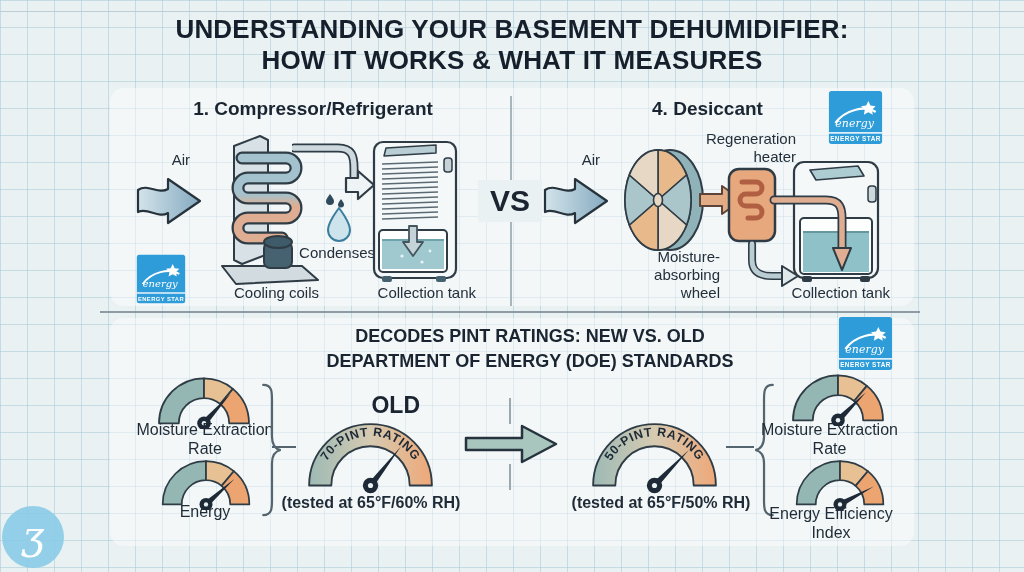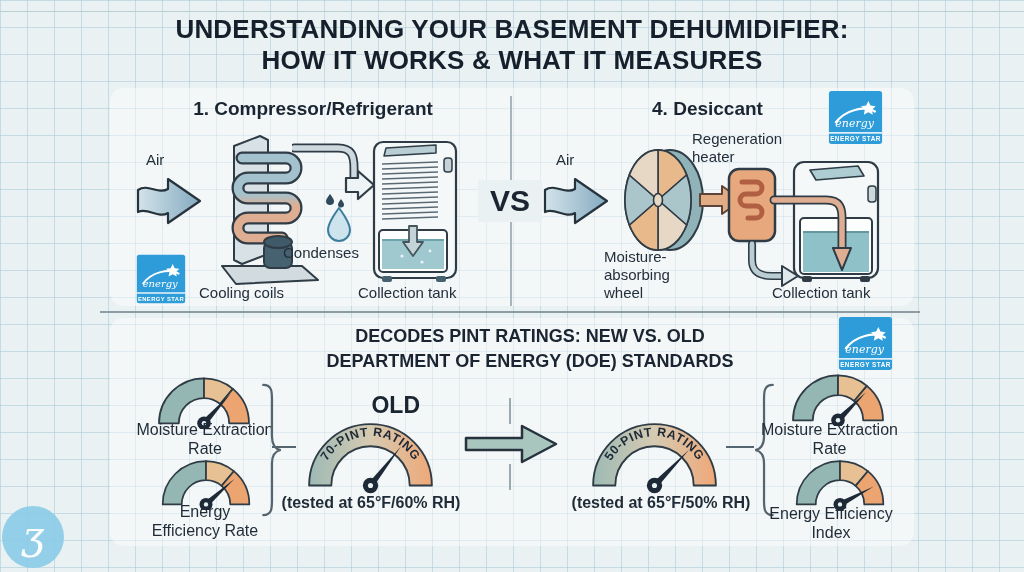--- a/index.html
+++ b/index.html
@@ -8,21 +8,21 @@
     background-color:#eaf1f2;
     background-image:
       linear-gradient(rgba(160,198,214,.5) 1px, transparent 1px),
       linear-gradient(90deg, rgba(160,198,214,.5) 1px, transparent 1px);
     background-size:27px 27px;}
   .abs{position:absolute;}
   .soft{background:rgba(255,255,255,.45);border-radius:14px;}
   .title{width:820px;left:102px;top:14px;text-align:center;color:#15202c;
     font-weight:800;font-size:26px;line-height:31px;letter-spacing:.2px;}
   .sechead{font-weight:800;font-size:19px;color:#1a2531;text-align:center;}
-  .lbl{font-size:15px;color:#232f3a;font-weight:500;text-align:left;line-height:18px;}
+  .lbl{font-size:15px;color:#232f3a;font-weight:500;text-align:right;line-height:18px;}
   .vs{font-weight:800;font-size:30px;color:#1a2531;text-align:center;background:#eaf1f2;padding:4px 0;}
   .vline{width:2px;background:#a7b6bd;}
   .hline{height:2px;background:#8d9ca4;}
   .bothead{width:600px;left:230px;text-align:center;font-weight:800;font-size:18px;color:#1a2531;}
   .gmark{font-weight:800;font-size:23px;color:#1a2531;text-align:right;}
   .tested{font-size:16px;font-weight:600;color:#1f2b36;text-align:center;}
   .glabel{font-size:16px;color:#1f2b36;font-weight:500;text-align:center;line-height:19px;}
   .conn{height:2px;background:#55656f;}
   .dash{width:2px;background:#9aa9b0;}
   .watermark{left:2px;top:506px;width:62px;height:62px;border-radius:50%;
@@ -249,21 +249,20 @@
       <path d="M10,60 A50,50 0 0 1 60,10 L60,32 A28,28 0 0 0 32,60 Z" fill="#94b7b3"></path>
       <path d="M60,10 A50,50 0 0 1 92.1,21.7 L78,38.6 A28,28 0 0 0 60,32 Z" fill="#e7c193"></path>
       <path d="M92.1,21.7 A50,50 0 0 1 110,60 L88,60 A28,28 0 0 0 78,38.6 Z" fill="#eca571"></path>
     </g>
     <polygon points="56.5,61 60,16 63.5,61" fill="#1d2936" transform="rotate(48 60 60)"></polygon>
     <circle cx="60" cy="60" r="7.5" fill="#1d2936"></circle>
       <circle cx="60" cy="60" r="2.5" fill="#eaf1f2"></circle>
   </svg>
   <div class="abs glabel" style="left:130px;top:502px;width:150px;">
     <div>Energy</div>
-    <div>Efficiency Rate</div>
   </div>
 
   <svg class="abs" style="left:258px;top:382px;" width="26" height="136" viewBox="0 0 26 140">
     <path d="M5,3 C15,3 14,12 14,22 L14,56 C14,66 18,69 23,70 C18,71 14,74 14,84 L14,118 C14,128 15,137 5,137" fill="none" stroke="#55656f" stroke-width="2.3" stroke-linecap="round"></path>
   </svg>
   <div class="abs conn" style="left:272px;top:446px;width:24px;"></div>
 
   <div class="abs gmark" style="left:320px;top:392px;width:100px;">OLD</div>
   <svg class="abs" style="left:298px;top:413px;" width="145" height="81" viewBox="0 0 170 95">
     <defs>

